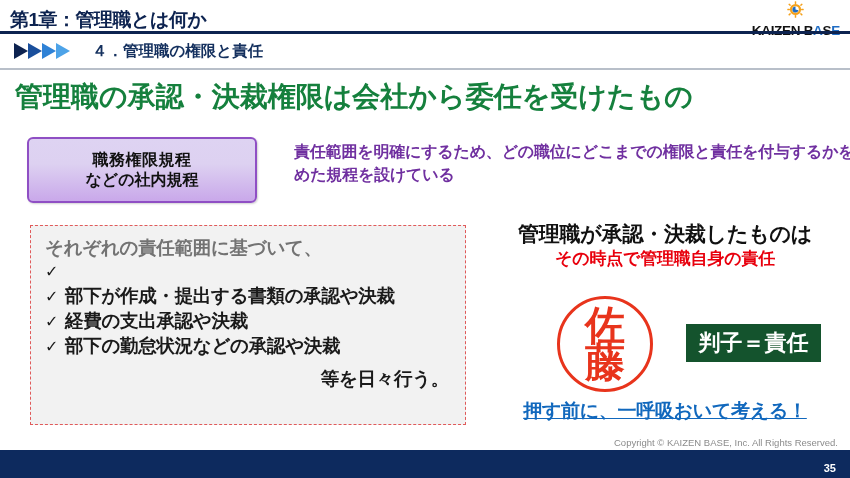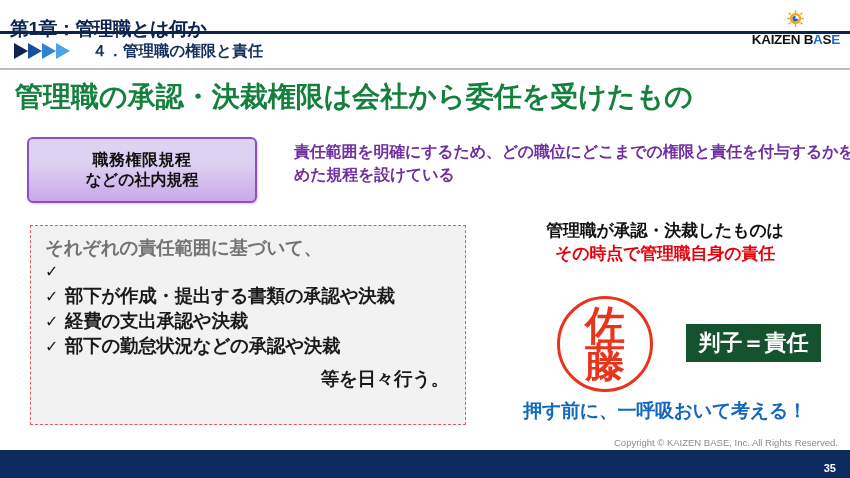--- a/index.html
+++ b/index.html
@@ -14,21 +14,21 @@
     position: relative;
     width: 850px;
     height: 478px;
     background: #ffffff;
     overflow: hidden;
   }
 
   
   .chapter-bar {
     position: absolute;
-    left: 0; top: 13px;
+    left: 0; top: 4px;
     width: 850px; height: 31px;
     display: flex;
     align-items: center;
     justify-content: space-between;
   }
   .chapter-title {
     font-size: 19px;
     font-weight: bold;
     color: #0d2350;
     margin-left: 10px;
@@ -192,21 +192,21 @@
 
   
   .right-lead {
     position: absolute;
     left: 480px; top: 220px;
     width: 370px;
     text-align: center;
     line-height: 1.34;
   }
   .right-lead .l1 {
-    font-size: 17px;
+    font-size: 21px;
     font-weight: bold;
     color: #111111;
     letter-spacing: -0.2px;
     white-space: nowrap;
   }
   .right-lead .l2 {
     font-size: 17px;
     font-weight: bold;
     color: #e8000d;
     letter-spacing: -0.2px;
@@ -254,20 +254,21 @@
   .blue-closing {
     position: absolute;
     left: 480px; top: 398px;
     width: 370px;
     text-align: center;
     font-size: 19px;
     font-weight: bold;
     color: #1168bd;
     letter-spacing: -0.3px;
     white-space: nowrap;
+    text-decoration: underline;
   }
 
   
   .copyright {
     position: absolute;
     right: 12px; top: 437px;
     font-size: 9.5px;
     color: #8b8b8b;
     white-space: nowrap;
   }

